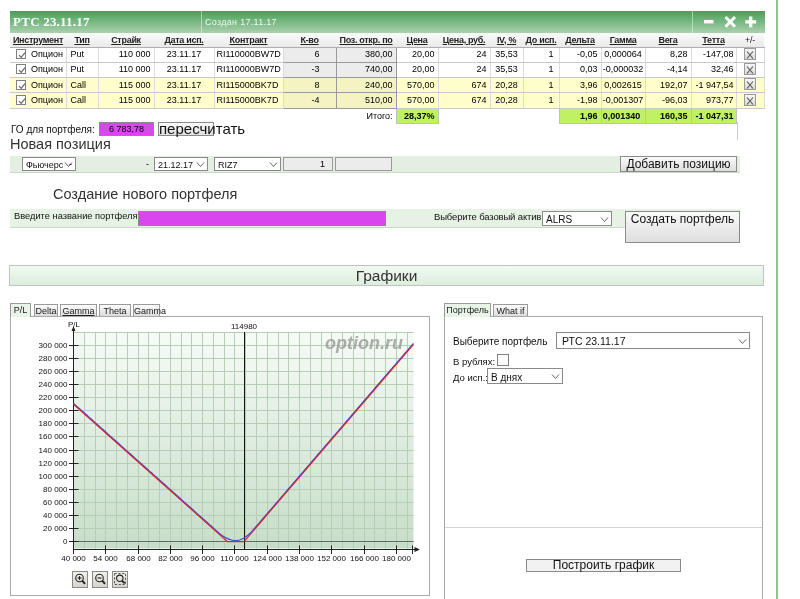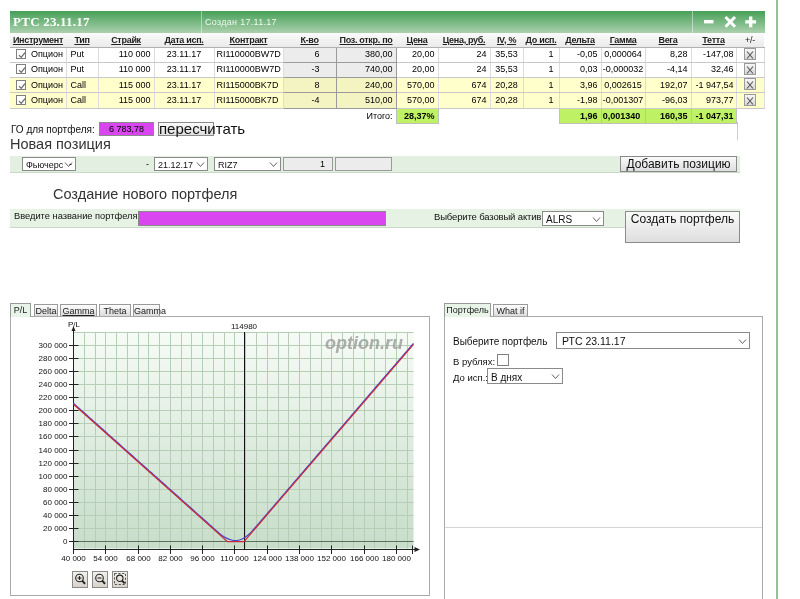--- a/index.html
+++ b/index.html
@@ -239,28 +239,29 @@
     </div>
   <div class="abs" style="left:283px; top:157px; width:50px; height:14px; border:1px solid #9a9a9a; background:#ececec; font-size:9px; text-align:right; padding-right:7px; line-height:12px;">1</div>
   <div class="abs" style="left:335px; top:157px; width:57px; height:14px; border:1px solid #9a9a9a; background:#ececec;"></div>
   <div class="btn" style="left:620px; top:156px; width:117px; height:16px; line-height:15px;">Добавить позицию</div>
 
   <div class="h2" style="left:12px; top:186px;margin-left:41px;">Создание нового портфеля</div>
   <div class="abs" style="left:10px; top:209px; width:730px; height:19px; background:#e6f2e4; border-bottom:1px solid #c9d9c7;"></div>
   <div class="lbl" style="left:14px; top:211px; font-size:9.3px;">Введите название портфеля</div>
   <div class="inp" style="left:138px; top:211px; width:248px; height:15px;"></div>
   <div class="lbl" style="left:434px; top:211px; font-size:9.5px; letter-spacing:-0.15px;">Выберите базовый актив</div>
-  <div class="sel" style="left:542px; top:211px; width:62px; height:15px; font-size:10px;">
+  <div class="sel" style="left:542px; top:211px; width:70px; height:15px; font-size:10px;">
       <span class="tx">ALRS</span>
       <svg width="9" height="7" style="top:4px;">
         <path d="M1 1.5 L4.5 5.5 L8 1.5" stroke="#666" stroke-width="1" fill="none"></path>
       </svg>
     </div>
   <div class="btn" style="left:625px; top:211px; width:115px; height:32px; line-height:14px;">Создать портфель</div>
 
+  <div class="abs" style="left:9px; top:265px; width:755px; height:21px; border:1px solid #c2c2c2; background:linear-gradient(#f1f9f1,#dceedd); text-align:center; font-size:15.5px; color:#333; line-height:20px;">Графики</div>
 
   <div class="tab act" style="left:10px; top:303px; width:21px;">P/L</div>
   <div class="tab" style="left:34px; top:304px; width:24px;">Delta</div>
   <div class="tab" style="left:60px; top:304px; width:37px;text-decoration:underline;">Gamma</div>
   <div class="tab" style="left:99px; top:304px; width:32px;">Theta</div>
   <div class="tab" style="left:133px; top:304px; width:27px;">Gamma</div>
 
   <div class="panel" style="left:10px; top:316px; width:420px; height:280px;"></div>
   <div class="abs" style="left:10px; top:316px; width:420px; height:280px;" id="chart">
     <svg width="420" height="280" viewBox="0 0 420 280">
@@ -348,13 +349,14 @@
   <div class="lbl" style="left:453px; top:356px; font-size:9.5px;">В рублях:</div>
   <div class="abs" style="left:497px; top:354px; width:12px; height:12px; border:1px solid #808080; background:#fff;"></div>
   <div class="lbl" style="left:453px; top:372px; font-size:9.5px;">До исп.:</div>
   <div class="sel" style="left:487px; top:368px; width:76px; height:16px; font-size:10px;">
       <span class="tx" style="top:3px;">В днях</span>
       <svg width="9" height="7" style="top:4px;">
         <path d="M1 1.5 L4.5 5.5 L8 1.5" stroke="#666" stroke-width="1" fill="none"></path>
       </svg>
     </div>
   <div class="abs" style="left:445px; top:527px; width:317px; height:1px; background:#d5d5d5;"></div>
+  <div class="btn" style="left:526px; top:559px; width:155px; height:13px; line-height:11px; background:#f2f2f2;">Построить график</div>
 </div>
 
 </body></html>

